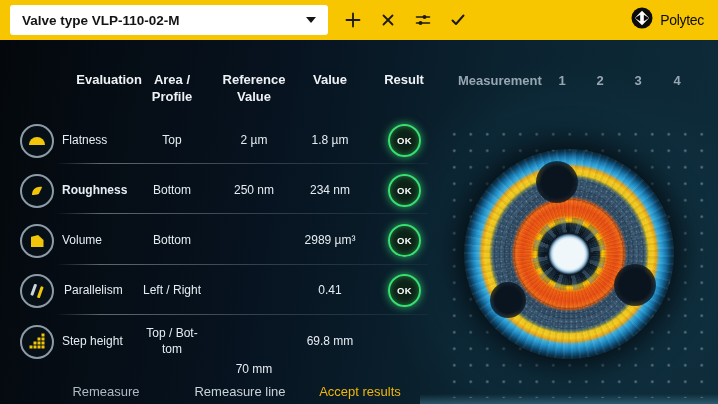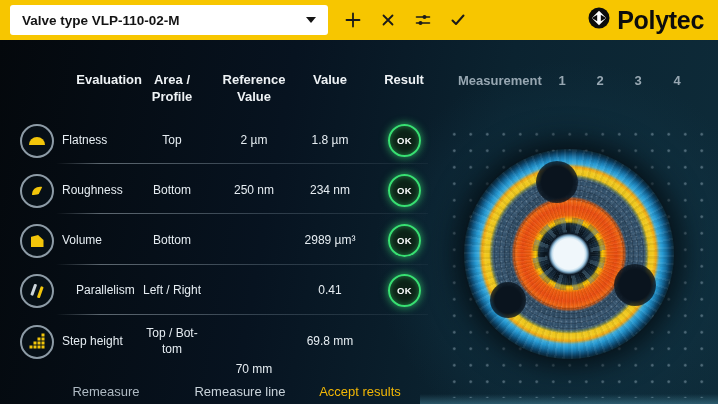--- a/index.html
+++ b/index.html
@@ -7,21 +7,21 @@
   #stage{position:relative;width:718px;height:404px;overflow:hidden;background:#d946ef;}
 
   
   .topbar{position:absolute;left:0;top:0;width:718px;height:40px;background:#f7c600;}
   .dropdown{position:absolute;left:10px;top:5px;width:318px;height:30px;background:#ffffff;border-radius:3px;
     display:flex;align-items:center;padding:0 12px;font-size:13.5px;font-weight:700;color:#141414;cursor:pointer;}
   .caret{margin-left:auto;width:0;height:0;border-left:5px solid transparent;border-right:5px solid transparent;border-top:6px solid #141414;}
   .tb-icons{position:absolute;left:344px;top:0;height:40px;display:flex;align-items:center;gap:17px;}
   .tb-btn{width:18px;height:18px;display:flex;align-items:center;justify-content:center;cursor:pointer;}
   .brand{position:absolute;right:14px;top:0;height:40px;display:flex;align-items:center;gap:7px;}
-  .brand-text{font-size:25px;font-weight:700;color:#0d0d0d;letter-spacing:-0.3px;}
+  .brand-text{font-size:14px;font-weight:400;color:#0d0d0d;letter-spacing:-0.3px;}
 
   
   .main{position:absolute;left:0;top:40px;width:718px;height:364px;
     background:
       radial-gradient(circle 250px at 570px 215px, rgba(34,100,128,0.55), rgba(18,56,74,0.28) 55%, rgba(0,0,0,0) 78%),
       linear-gradient(100deg,#04080c 0%,#071320 38%,#0b2330 66%,#0e2c3a 100%);}
   .glowband{position:absolute;left:420px;right:0;bottom:0;height:10px;
     background:linear-gradient(180deg,rgba(90,170,200,0) 0%,rgba(100,180,205,0.35) 100%);}
 
   
@@ -169,21 +169,21 @@
     <div class="ok-badge" style="top:84px;">
         <span>OK</span>
       </div>
     <div class="divider" style="top:123px;"></div>
 
     <div class="row-icon" style="top:134px;">
       <svg width="18" height="18" viewBox="0 0 18 18">
           <path d="M4 13 C4 7 8.5 4.2 14.2 5 L10.8 12 C8.6 12.8 6.1 13 4 13 Z" fill="#f2c50a"></path>
         </svg>
     </div>
-    <div class="cell row-label" style="left:62px;top:143px;width:78px;">Roughness</div>
+    <div class="cell row-label" style="left:62px;top:143px;width:78px;font-weight:bold;">Roughness</div>
     <div class="cell" style="left:136px;top:143px;width:72px;">Bottom</div>
     <div class="cell" style="left:214px;top:143px;width:80px;">250 nm</div>
     <div class="cell" style="left:296px;top:143px;width:68px;">234 nm</div>
     <div class="ok-badge" style="top:134px;">
         <span>OK</span>
       </div>
     <div class="divider" style="top:173px;"></div>
 
     <div class="row-icon" style="top:184px;">
         <span class="docshape"></span>
@@ -195,21 +195,21 @@
         <span>OK</span>
       </div>
     <div class="divider" style="top:224px;"></div>
 
     <div class="row-icon" style="top:234px;">
       <span class="parbars">
           <i class="b1"></i>
           <i class="b2"></i>
         </span>
     </div>
-    <div class="cell row-label" style="left:76px;top:243px;width:78px;">Parallelism</div>
+    <div class="cell row-label" style="left:64px;top:243px;width:78px;">Parallelism</div>
     <div class="cell" style="left:136px;top:243px;width:72px;">Left / Right</div>
     <div class="cell" style="left:296px;top:243px;width:68px;">0.41</div>
     <div class="ok-badge" style="top:234px;">
         <span>OK</span>
       </div>
     <div class="divider" style="top:274px;"></div>
 
     <div class="row-icon" style="top:285px;">
       <svg width="18" height="18" viewBox="0 0 18 18">
         <g fill="#f2c50a">

